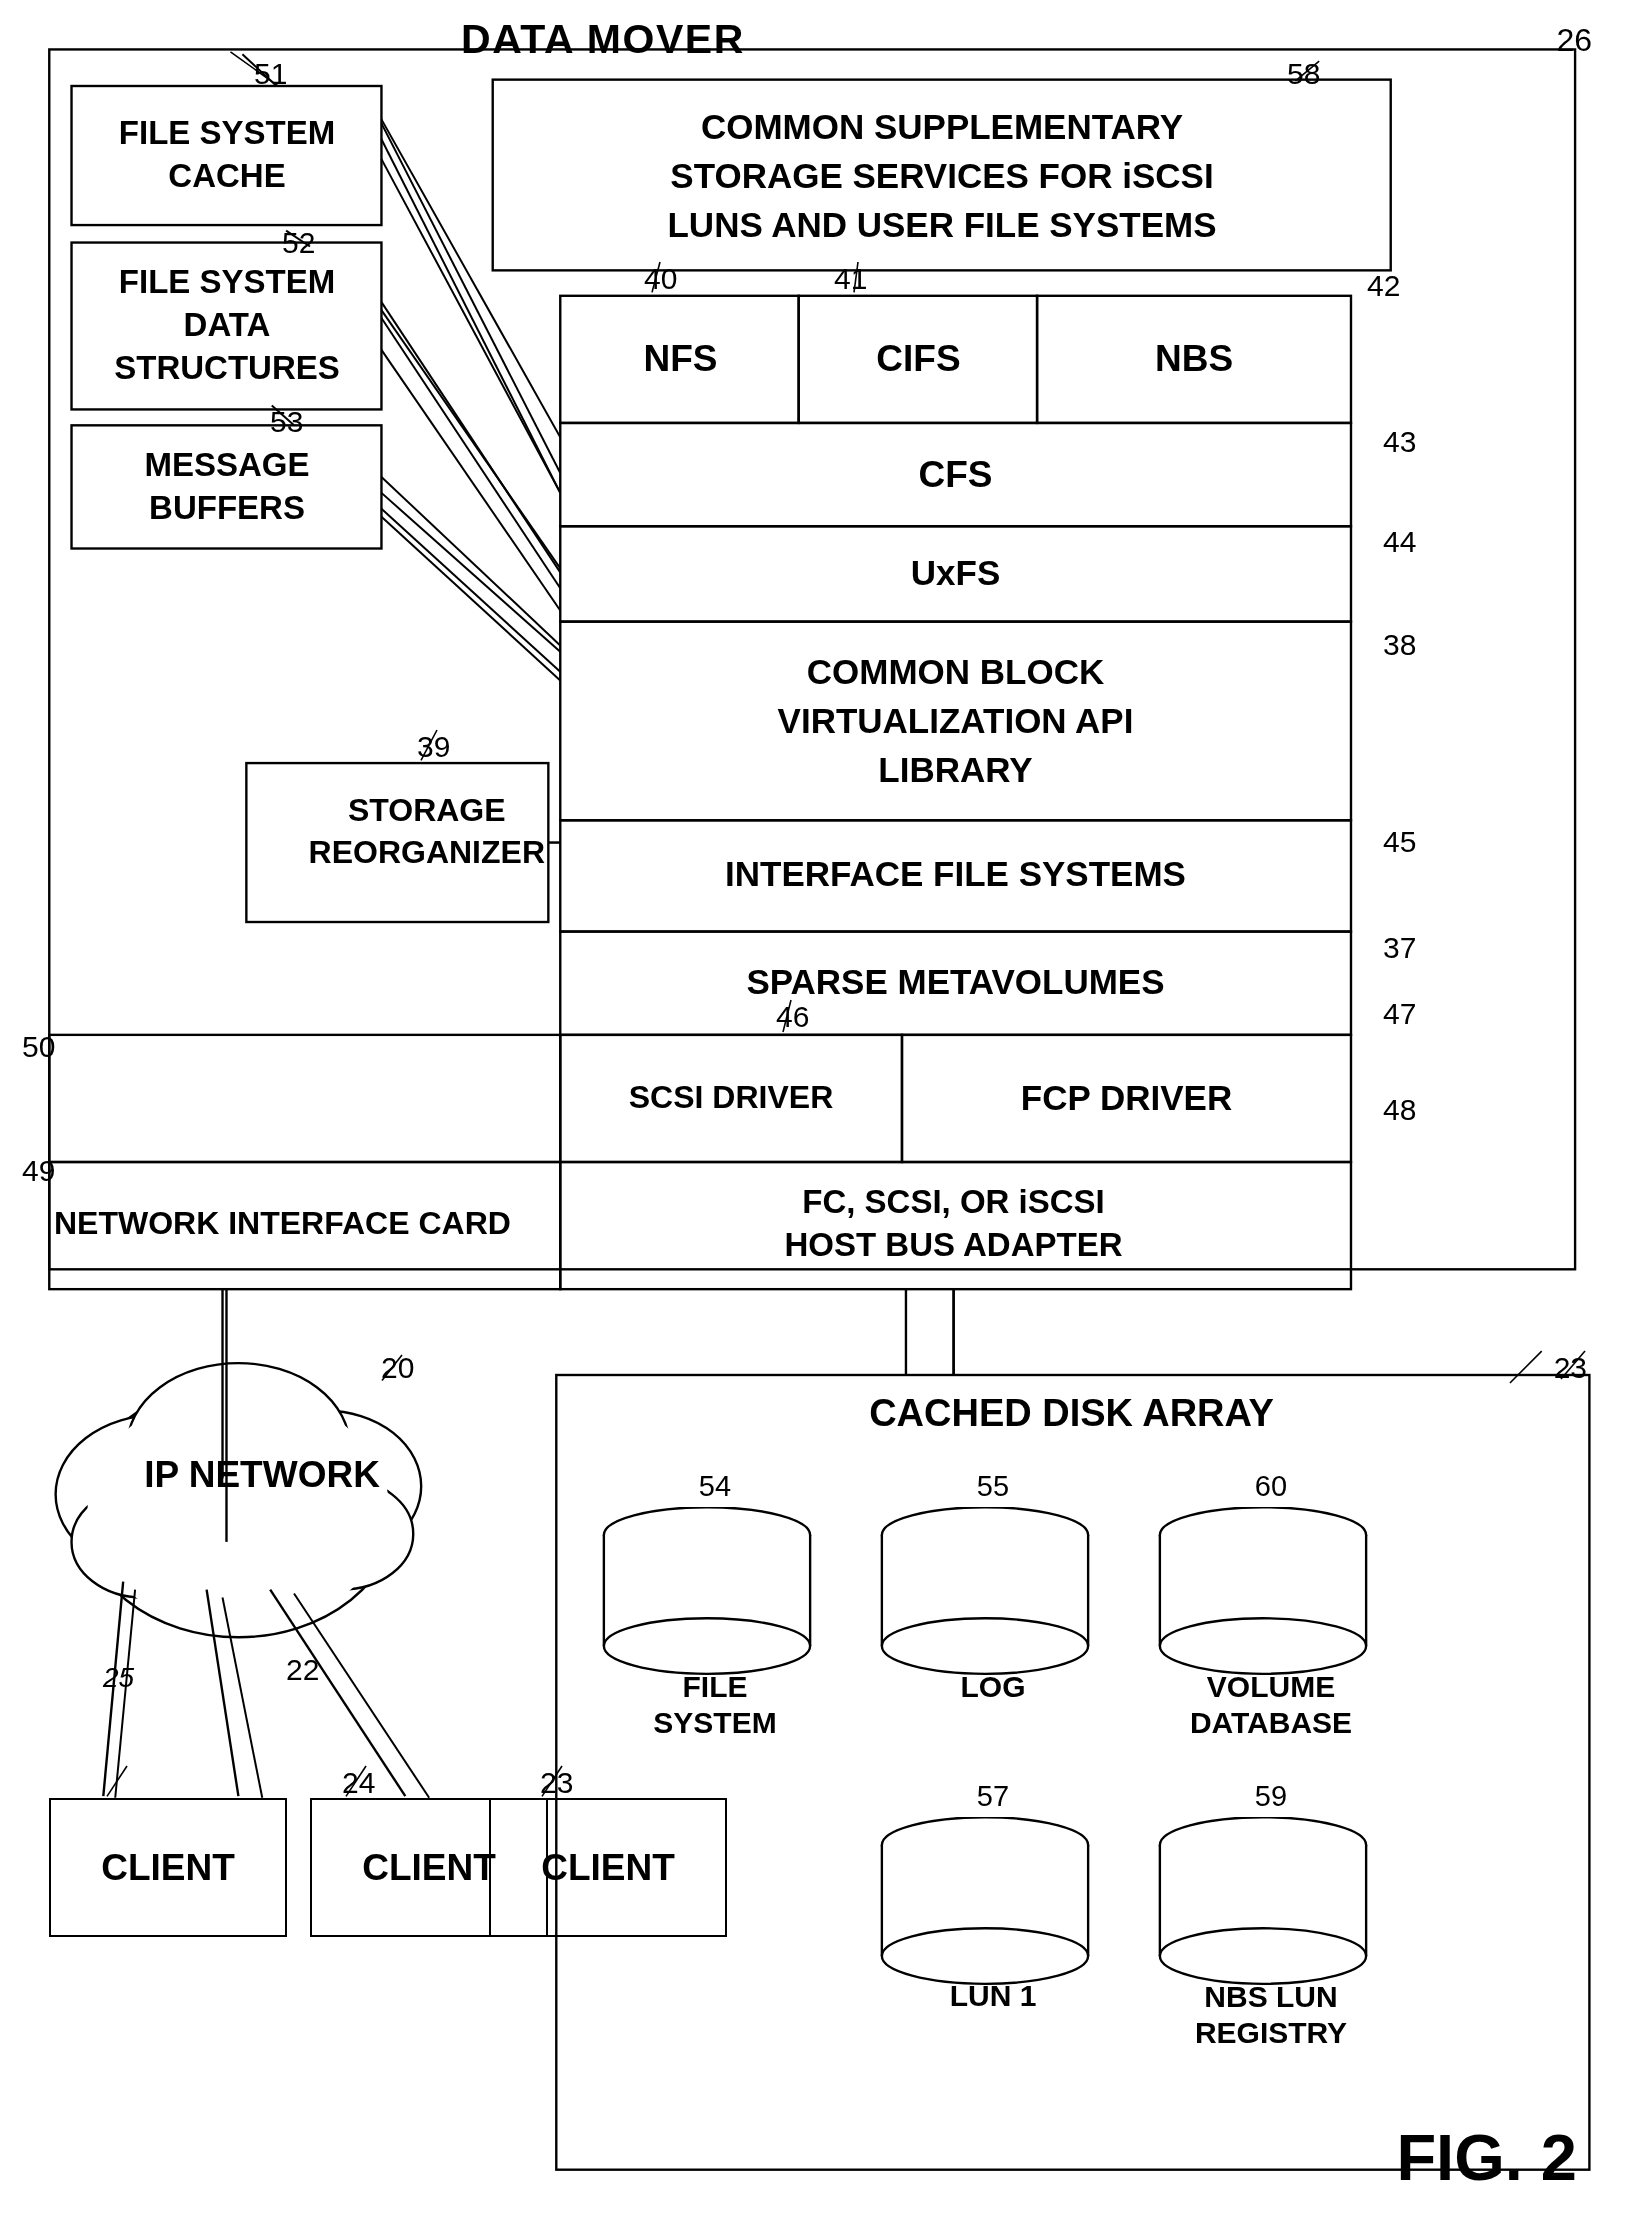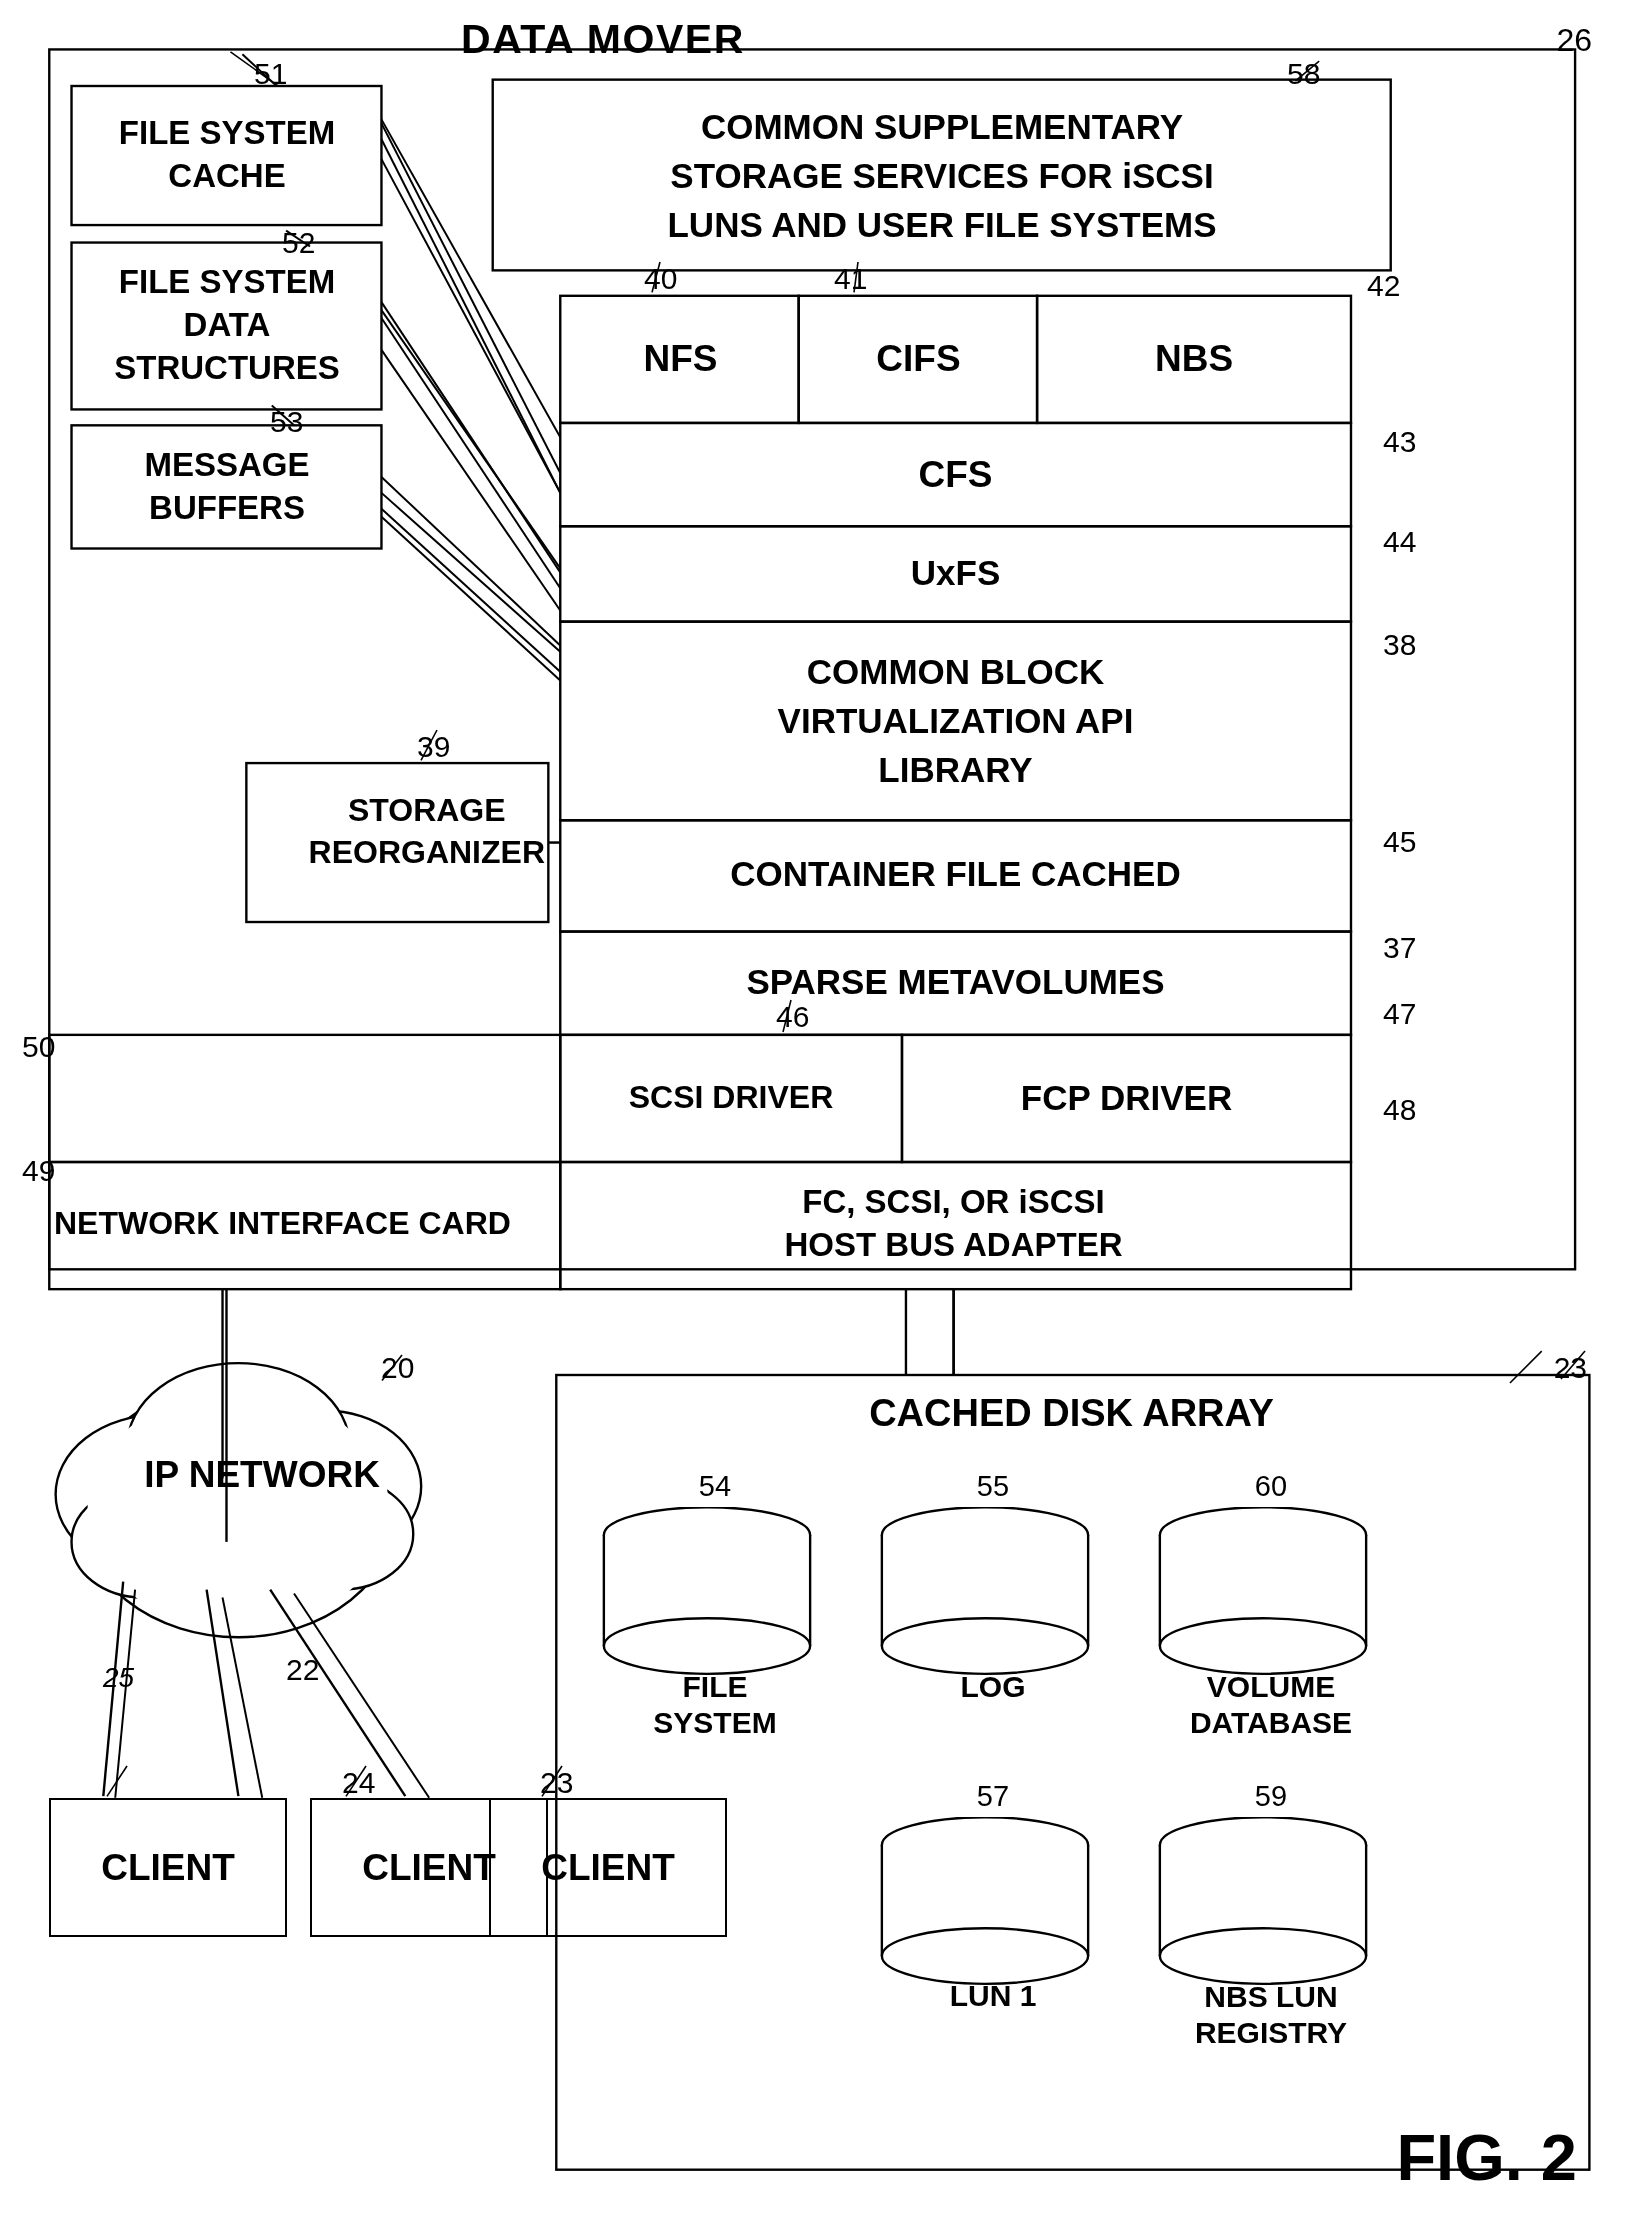--- a/index.html
+++ b/index.html
@@ -184,21 +184,21 @@
 
   <div style="position:absolute;top:525px;left:1383px;font-size:30px;">44</div>
 
   <div style="position:absolute;top:625px;left:566px;width:779px;height:191px;display:flex;align-items:center;justify-content:center;text-align:center;">
     <span style="font-size:35px;font-weight:bold;line-height:1.4;">COMMON BLOCK<br>VIRTUALIZATION API<br>LIBRARY</span>
   </div>
 
   <div style="position:absolute;top:628px;left:1383px;font-size:30px;">38</div>
 
   <div style="position:absolute;top:823px;left:566px;width:779px;height:102px;display:flex;align-items:center;justify-content:center;">
-    <span style="font-size:35px;font-weight:bold;">CONTAINER FILE CACHED</span>
+    <span style="font-size:35px;font-weight:bold;">INTERFACE FILE SYSTEMS</span>
   </div>
 
   <div style="position:absolute;top:825px;left:1383px;font-size:30px;">45</div>
 
   <div style="position:absolute;top:934px;left:566px;width:779px;height:95px;display:flex;align-items:center;justify-content:center;">
     <span style="font-size:35px;font-weight:bold;">SPARSE METAVOLUMES</span>
   </div>
 
   <div style="position:absolute;top:931px;left:1383px;font-size:30px;">37</div>
 

